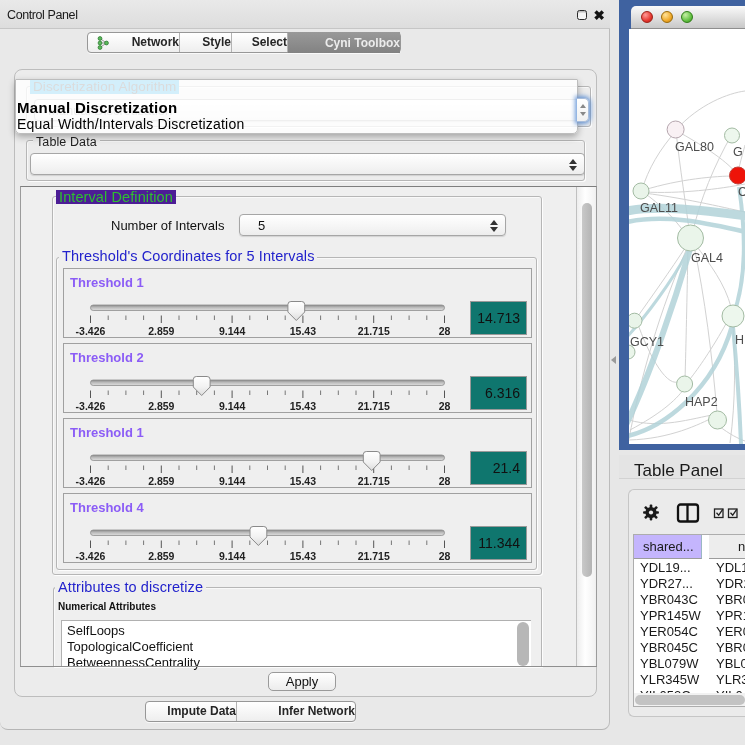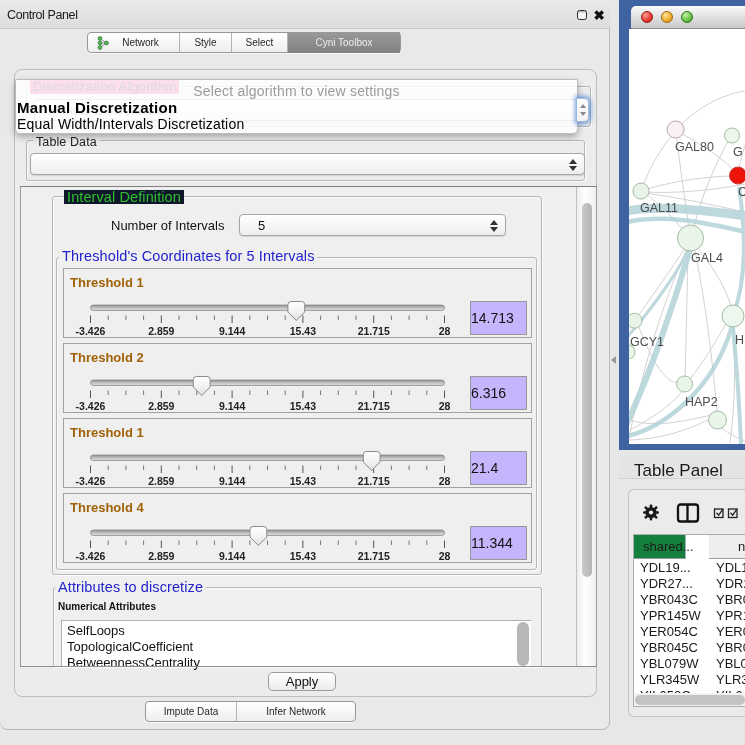--- a/index.html
+++ b/index.html
@@ -7,24 +7,24 @@
 .abs{position:absolute}
 .etched{border:1px solid #b6b6b6;border-radius:3px;box-shadow:1px 1px 0 rgba(255,255,255,.85), inset 1px 1px 0 rgba(255,255,255,.6)}
 .gtitle{position:absolute;font-size:14.5px;padding:0 3px;line-height:14px;letter-spacing:0.1px}
 .combo{position:absolute;background:linear-gradient(#ffffff,#f3f3f3 70%,#ededed);border:1px solid #a6a6a6;border-radius:4px;box-shadow:0 1px 1px rgba(0,0,0,.12)}
 .combo .ctext{position:absolute;left:13px;top:3px;font-size:13px;color:#111}
 .arrows{position:absolute;right:7px;top:3px;width:9px;font-size:0}
 .arrows div{width:0;height:0;border-left:4px solid transparent;border-right:4px solid transparent;margin:2px auto}
 .up{border-bottom:5px solid #333}
 .down{border-top:5px solid #333}
 .tbox{position:absolute;left:63px;width:469px;height:70px;background:#efefef;border:1px solid #a0a0a0}
-.tlabel{position:absolute;left:6px;top:6px;font-size:13px;font-weight:bold;color:#a16207}
-.vfield{position:absolute;left:406px;top:32px;width:57px;height:34px;background:#c4b5fd;border:1px solid #999;font-size:14px;color:#111;padding-right:6px;line-height:32px}
+.tlabel{position:absolute;left:6px;top:6px;font-size:13px;font-weight:bold;color:#8b5cf6}
+.vfield{position:absolute;left:406px;top:32px;width:57px;height:34px;background:#0f766e;border:1px solid #999;font-size:14px;color:#111;text-align:right;padding-right:6px;line-height:32px}
 .seg{height:21px;display:flex;position:absolute;border:1px solid #979797;border-radius:4px;background:linear-gradient(#ffffff,#eeeeee);box-shadow:0 1px 0 rgba(255,255,255,.7)}
-.seg .s{font-size:10px;font-weight:normal;color:#262626;line-height:19px;border-right:1px solid #b3b3b3;white-space:nowrap;text-align:center}
+.seg .s{font-size:12px;font-weight:bold;color:#262626;line-height:19px;border-right:1px solid #b3b3b3;white-space:nowrap;text-align:right}
 .seg .s:last-child{border-right:none}
 .seg .sel{background:linear-gradient(#999999,#828282);color:#ececec;margin:-1px 0;padding-top:1px;line-height:20px;border-right:1px solid #7c7c7c}
 </style></head>
 <body>
 
 <div class="abs" style="left:0;top:0;width:610px;height:730px;background:#e9e9e9;border-right:1px solid #bcbcbc;border-bottom:1px solid #b5b5b5;border-radius:0 0 8px 8px"></div>
 
 <div class="abs" style="left:0;top:0;width:610px;height:29px;background:linear-gradient(#e9e9e9,#dddddd);border-bottom:1px solid #c6c6c6"></div>
 <div class="abs" style="left:7px;top:8px;font-size:12.5px;letter-spacing:-0.4px;color:#1a1a1a">Control Panel</div>
 <div class="abs" style="left:577px;top:10px;width:10px;height:10px;border:1.8px solid #2a2a2a;border-radius:2.5px;background:#f4f4f4;box-shadow:inset 0 1.5px 0 #bdbdbd"></div>
@@ -40,42 +40,42 @@
       <circle cx="9.5" cy="7" r="1.9" fill="#5cb85c" stroke="#2e7d32" stroke-width=".8"></circle>
     </svg>Network</div>
   <div class="s" style="width:52px">Style</div>
   <div class="s" style="width:56px">Select</div>
   <div class="s sel" style="width:112px">Cyni Toolbox</div>
 </div>
 
 <div class="abs" style="left:14px;top:69px;width:583px;height:628px;background:#ececec;border:1px solid #bdbdbd;border-radius:8px"></div>
 
 <div class="abs etched" style="left:26px;top:86px;width:565px;height:41px"></div>
-<div class="gtitle" style="left:30px;top:80px;background:#ec4899;color:#3a3a3a;font-size:13.5px">Discretization Algorithm</div>
+<div class="gtitle" style="left:30px;top:80px;background:#0ea5e9;color:#3a3a3a;font-size:13.5px">Discretization Algorithm</div>
 <div class="combo" style="left:34px;top:99px;width:554px;height:22px">
   <div class="ctext" style="color:#999">Manual Discretization</div>
 </div>
 
 <div class="abs etched" style="left:26px;top:140px;width:559px;height:41px"></div>
 <div class="gtitle" style="left:33px;top:135px;background:#ececec;color:#222;font-size:12.5px">Table Data</div>
 <div class="combo" style="left:30px;top:153px;width:555px;height:22px">
   <div class="arrows">
       <div class="up"></div>
       <div class="down"></div>
     </div>
 </div>
 
 <div class="abs" style="left:20px;top:186px;width:577px;height:481px;background:#efefef;border:1px solid #9b9b9b;border-top-color:#7e7e7e"></div>
 
 <div class="abs" style="left:576px;top:187px;width:19px;height:479px;background:linear-gradient(90deg,#ededed,#ffffff 45%,#f2f2f2);border-left:1px solid #c0c0c0"></div>
 <div class="abs" style="left:582px;top:203px;width:10px;height:374px;background:linear-gradient(90deg,#c9c9c9,#b4b4b4);border-radius:5px"></div>
 <div class="abs" style="left:611px;top:356px;width:0;height:0;border-top:4px solid transparent;border-bottom:4px solid transparent;border-right:5px solid #9a9a9a"></div>
 
 <div class="abs etched" style="left:52px;top:196px;width:490px;height:379px"></div>
-<div class="gtitle" style="left:64px;top:190px;background:#0f172a;color:#2fbf2f">Interval Definition</div>
+<div class="gtitle" style="left:56px;top:190px;background:#4c1d95;color:#2fbf2f">Interval Definition</div>
 
 <div class="abs" style="left:111px;top:218px;font-size:13px;font-weight:normal;color:#111">Number of Intervals</div>
 <div class="combo" style="left:239px;top:214px;width:267px;height:22px">
   <div class="ctext" style="left:18px">5</div>
   <div class="arrows">
       <div class="up"></div>
       <div class="down"></div>
     </div>
 </div>
 
@@ -247,21 +247,20 @@
 <div class="abs" style="left:20px;top:666px;width:577px;height:1px;background:#8f8f8f"></div>
 
 <div class="abs" style="left:268px;top:672px;width:68px;height:19px;background:linear-gradient(#ffffff,#ececec);border:1px solid #9a9a9a;border-radius:5px;text-align:center;font-size:13px;line-height:17px;color:#111">Apply</div>
 
 <div class="seg" style="left:145px;top:701px">
   <div class="s" style="width:91px">Impute Data</div>
   <div class="s" style="width:118px">Infer Network</div>
 </div>
 
 <div class="abs" style="left:15px;top:79px;width:563px;height:55px;background:rgba(255,255,255,.82);border:1px solid #bdbdbd;border-radius:1px 1px 5px 5px;box-shadow:0 3px 7px rgba(0,0,0,.3)">
-  <div style="position:absolute;left:0;top:2.5px;width:100%;text-align:center;font-size:14px;letter-spacing:0.2px;color:#9b9b9b">Select algorithm to view settings</div>
   <div style="position:absolute;left:1px;top:19px;font-size:15px;letter-spacing:0.3px;font-weight:bold;color:#000">Manual Discretization</div>
   <div style="position:absolute;left:1px;top:35.5px;font-size:14px;letter-spacing:0.2px;color:#000">Equal Width/Intervals Discretization</div>
 </div>
 <div class="abs" style="left:577px;top:98px;width:12px;height:24px;background:linear-gradient(#ffffff,#f0f0f0);border:1px solid #a8bddb;border-left:none;border-radius:0 5px 5px 0;box-shadow:0 0 4px 2px rgba(80,135,210,.8)"></div>
 <div class="abs" style="left:580px;top:104px;width:0;height:0;border-left:3.5px solid transparent;border-right:3.5px solid transparent;border-bottom:4.5px solid #888"></div>
 <div class="abs" style="left:580px;top:112px;width:0;height:0;border-left:3.5px solid transparent;border-right:3.5px solid transparent;border-top:4.5px solid #888"></div>
 
 <div class="abs" style="left:619px;top:0;width:126px;height:450px;background:#3f62a0"></div>
 <div class="abs" style="left:631px;top:6px;width:114px;height:23px;background:linear-gradient(#fafafa,#c8c8c8);border-radius:5px 0 0 0;border-bottom:1px solid #8e8e8e"></div>
 <div class="abs" style="left:641px;top:11px;width:12px;height:12px;border-radius:50%;background:radial-gradient(circle at 35% 30%,#ff9a96,#e63830 60%,#b01b12);border:.5px solid #9d1f16"></div>
@@ -352,19 +351,19 @@
   <line x1="45.5" y1="2" x2="45.5" y2="18" stroke="#111" stroke-width="2.3"></line>
   <g stroke="#222" stroke-width="1.3" fill="none">
     <rect x="72.5" y="6" width="8.5" height="8.5"></rect>
     <path d="M74.5 9.8 l2.2 2.4 l4.2 -6"></path>
     <rect x="86.5" y="6" width="8.5" height="8.5"></rect>
     <path d="M88.5 9.8 l2.2 2.4 l4.2 -6"></path>
   </g>
 </svg>
 
 <div class="abs" style="left:633px;top:534px;width:112px;height:173px;background:#fff;border:1px solid #adadad;border-right:none;overflow:hidden;font-size:13px;color:#1a1a1a">
-  <div style="position:absolute;left:0;top:0;width:52px;height:24px;background:#15803d;border-right:1px solid #9ab7c3;border-bottom:1px solid #9c9c9c;text-align:center;line-height:24px;text-indent:9px">shared...</div>
+  <div style="position:absolute;left:0;top:0;width:68px;height:24px;background:#c4b5fd;border-right:1px solid #9ab7c3;border-bottom:1px solid #9c9c9c;line-height:24px;text-indent:9px">shared...</div>
   <div style="position:absolute;left:75px;top:0;width:45px;height:24px;background:#ededed;border-bottom:1px solid #9c9c9c;padding-left:29px;line-height:24px">n</div>
   <div style="position:absolute;left:6px;top:25px;line-height:16px">YDL19...<br>YDR27...<br>YBR043C<br>YPR145W<br>YER054C<br>YBR045C<br>YBL079W<br>YLR345W<br>YIL052C</div>
   <div style="position:absolute;left:82px;top:25px;line-height:16px">YDL1<br>YDR2<br>YBR0<br>YPR1<br>YER0<br>YBR0<br>YBL0<br>YLR3<br>YIL0</div>
   <div style="position:absolute;left:0;top:158px;width:112px;height:15px;background:#f2f2f2"></div>
   <div style="position:absolute;left:1px;top:160px;width:110px;height:10px;background:#c3c3c3;border-radius:5px"></div>
 </div>
 
 </body></html>

